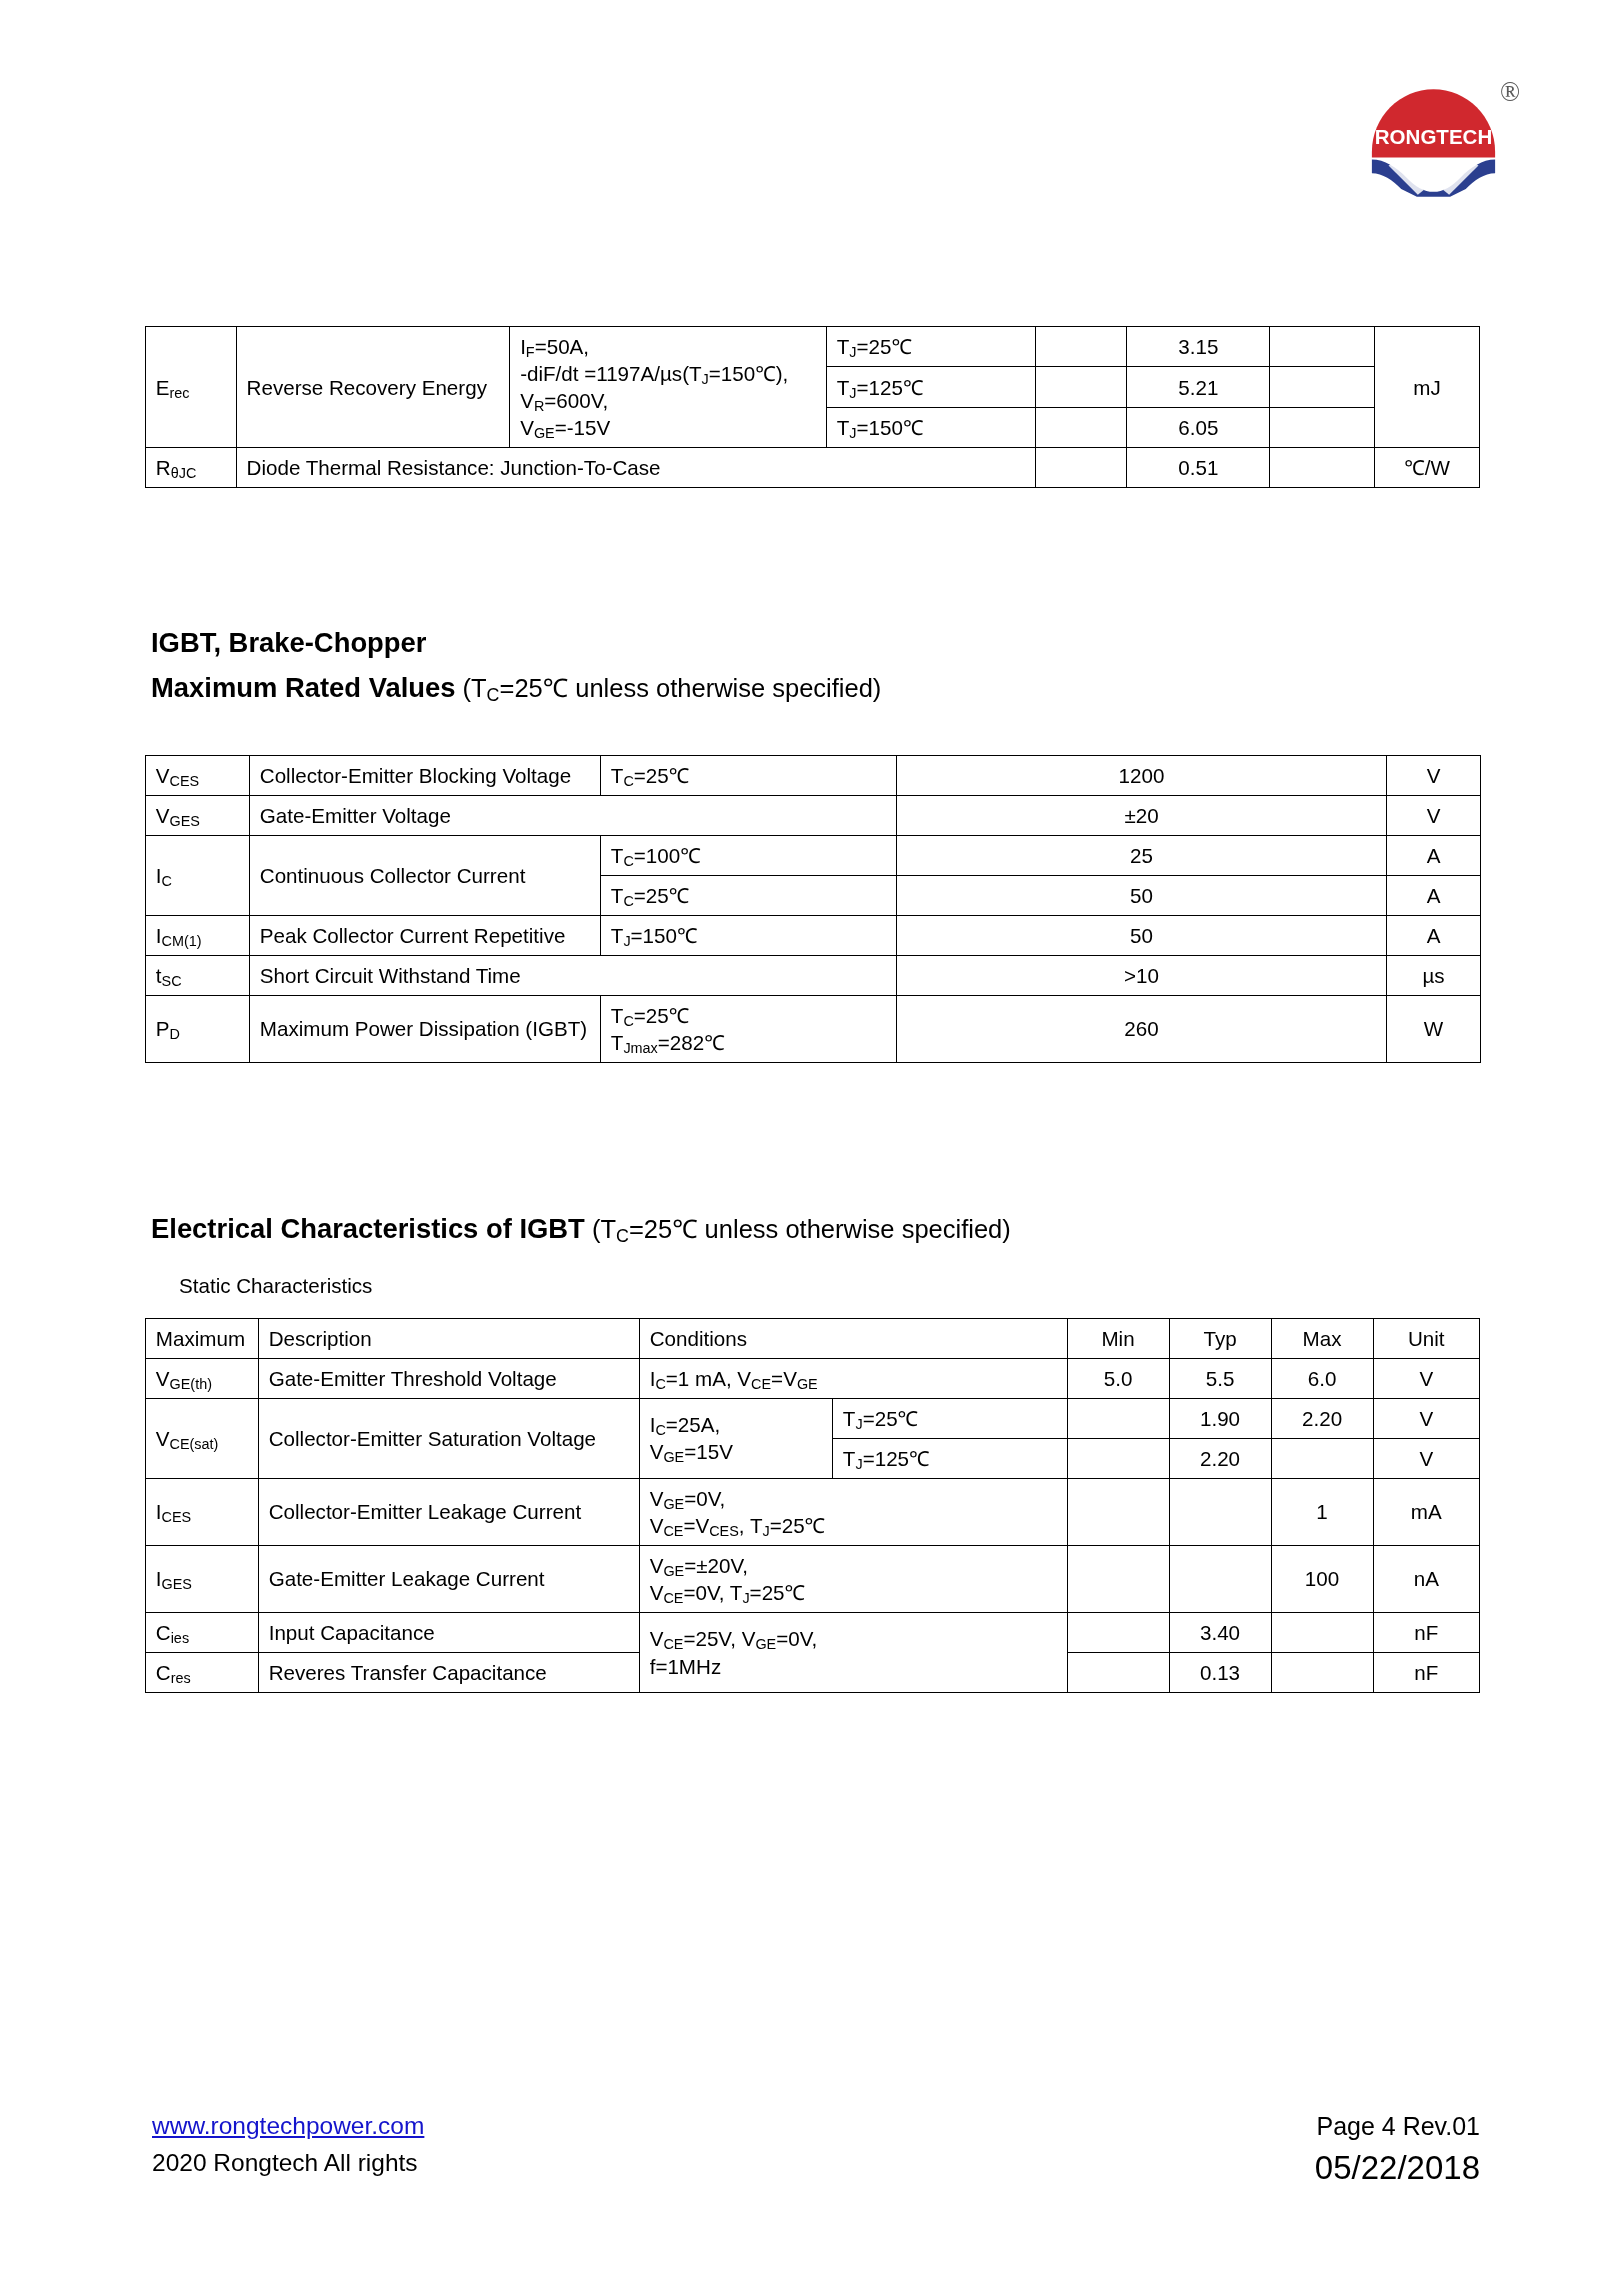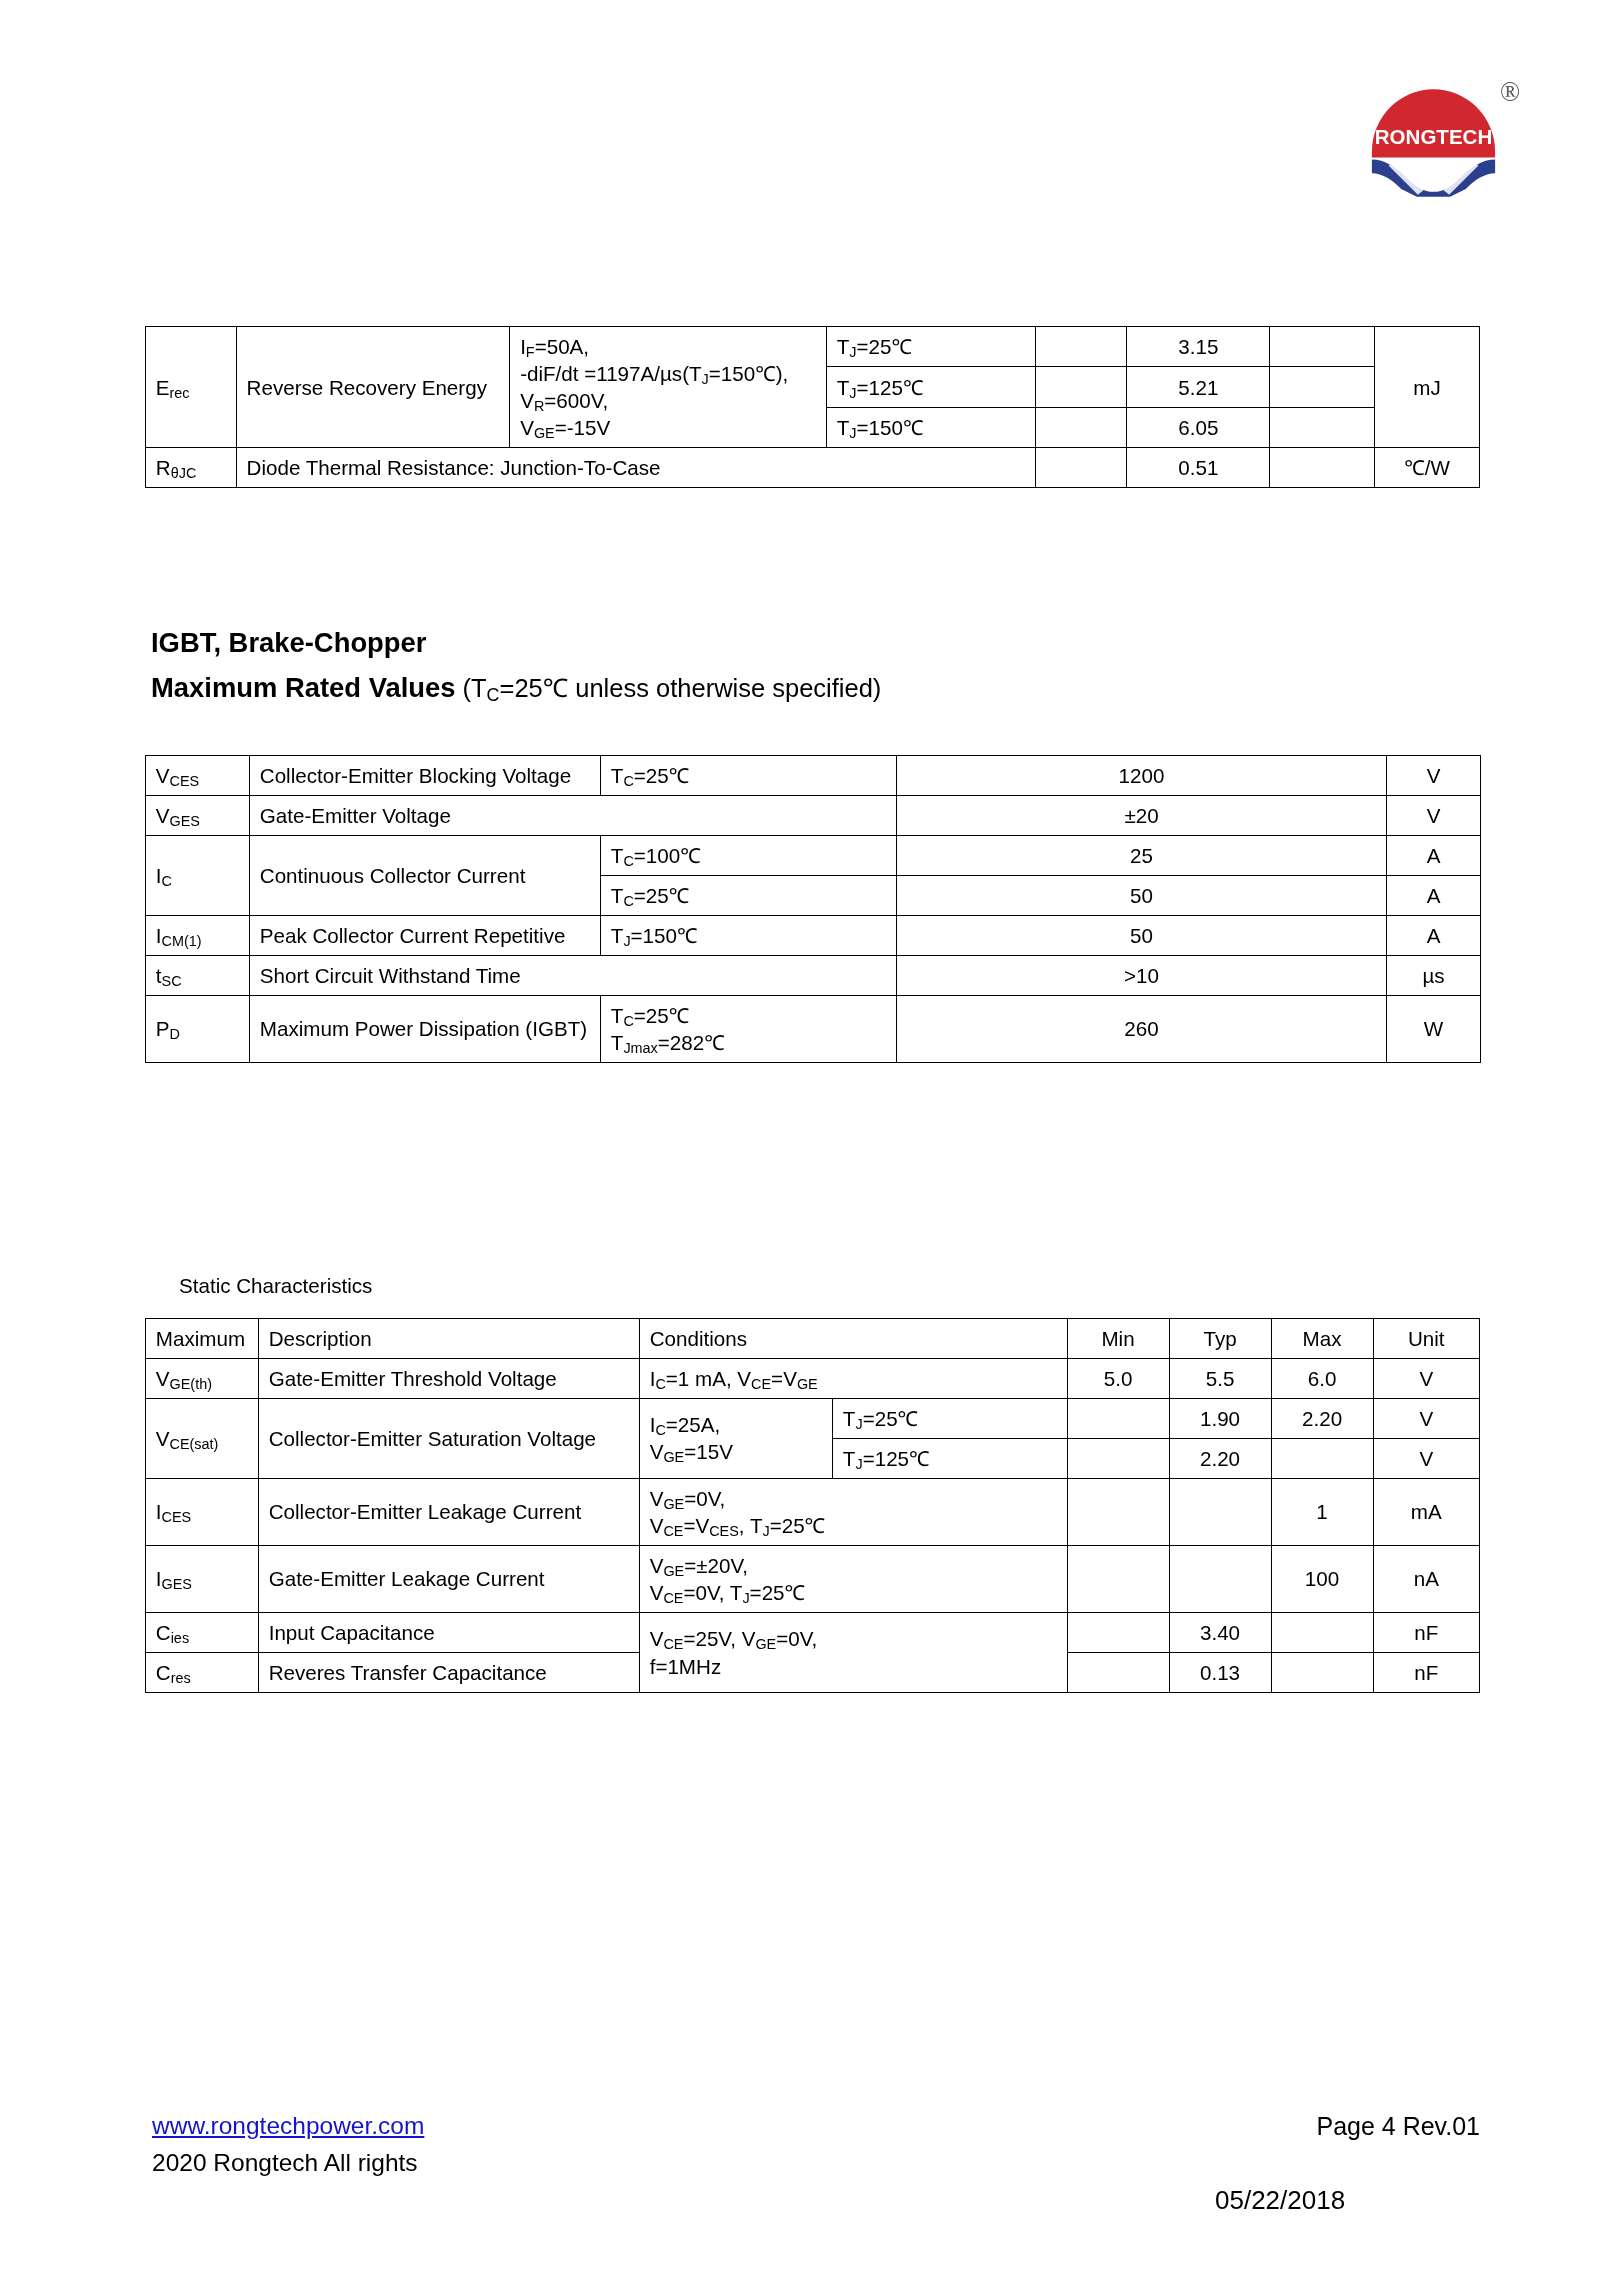--- a/index.html
+++ b/index.html
@@ -106,21 +106,21 @@
   #footer-copyright {
     position: absolute; left: 152px; top: 37px;
     font-size: 24.5px;
   }
   #footer-page {
     position: absolute; left: 1215px; top: 0; width: 265px;
     text-align: right; font-size: 25px;
   }
   #footer-date {
     position: absolute; left: 1215px; top: 37px; width: 265px;
-    text-align: left; font-size: 26px; margin-top: 36px;
+    text-align: right; font-size: 33px;
   }
 </style>
 </head>
 <body>
 
 <div class="page">
 
   <div class="logo-wrap">
     <svg class="logo-mark" viewBox="0 0 136 116">
       <path d="M68 6 C102 6 131 34 131 70 L131 76 L5 76 L5 70 C5 34 34 6 68 6 Z" fill="#d0282e"></path>
@@ -283,20 +283,23 @@
           <div>
             <span>T</span><sub>Jmax</sub><span>=282℃</span>
           </div>
         </td>
         <td class="c">260</td>
         <td class="c">W</td>
       </tr>
     </tbody>
   </table>
 
+  <div class="h-block" id="heading-electrical">
+    <span class="h-strong">Electrical Characteristics of IGBT</span><span class="h-light"> (T</span><span class="h-light"><sub>C</sub></span><span class="h-light">=25℃ unless otherwise specified)</span>
+  </div>
 
   <div class="h-block" id="label-static-char">Static Characteristics</div>
 
   <table class="dstable" id="table-static">
     <colgroup>
       <col style="width:104px">
         <col style="width:351px">
         <col style="width:178px">
       <col style="width:216px">
         <col style="width:94px">

